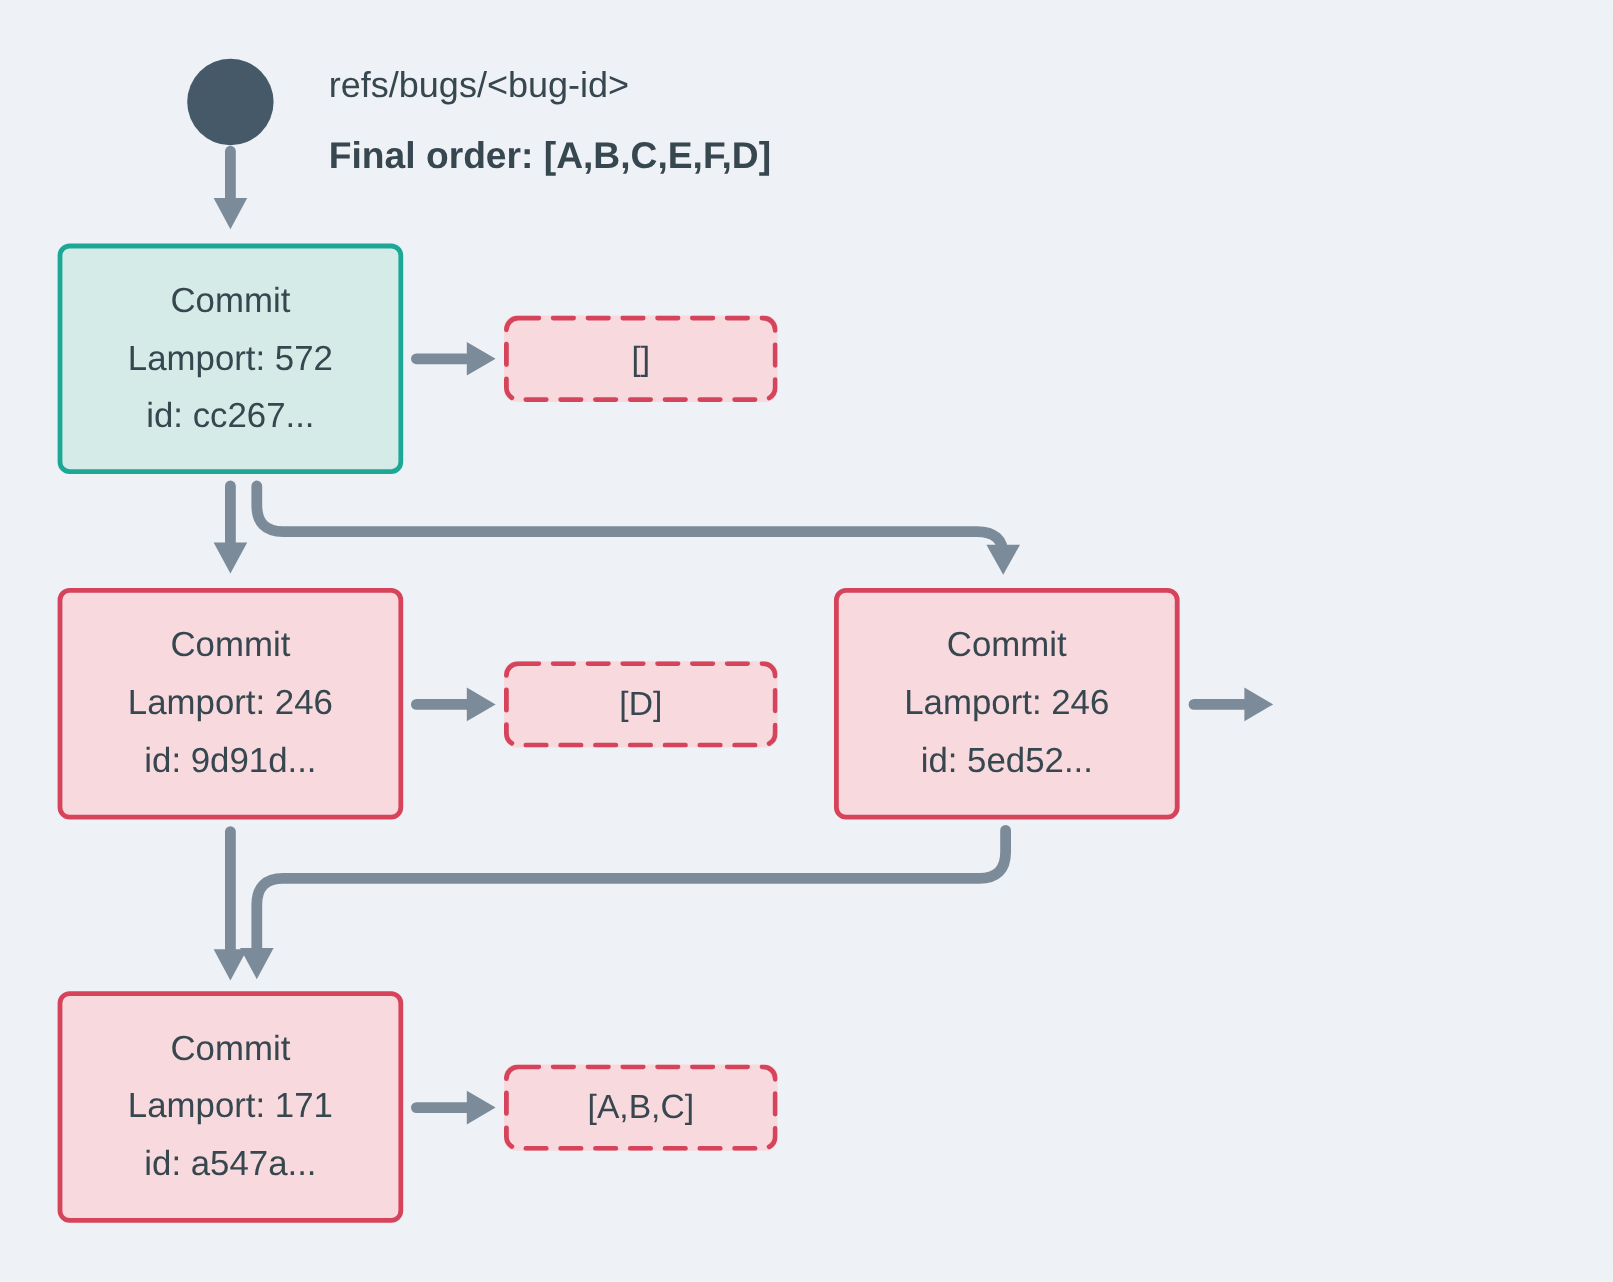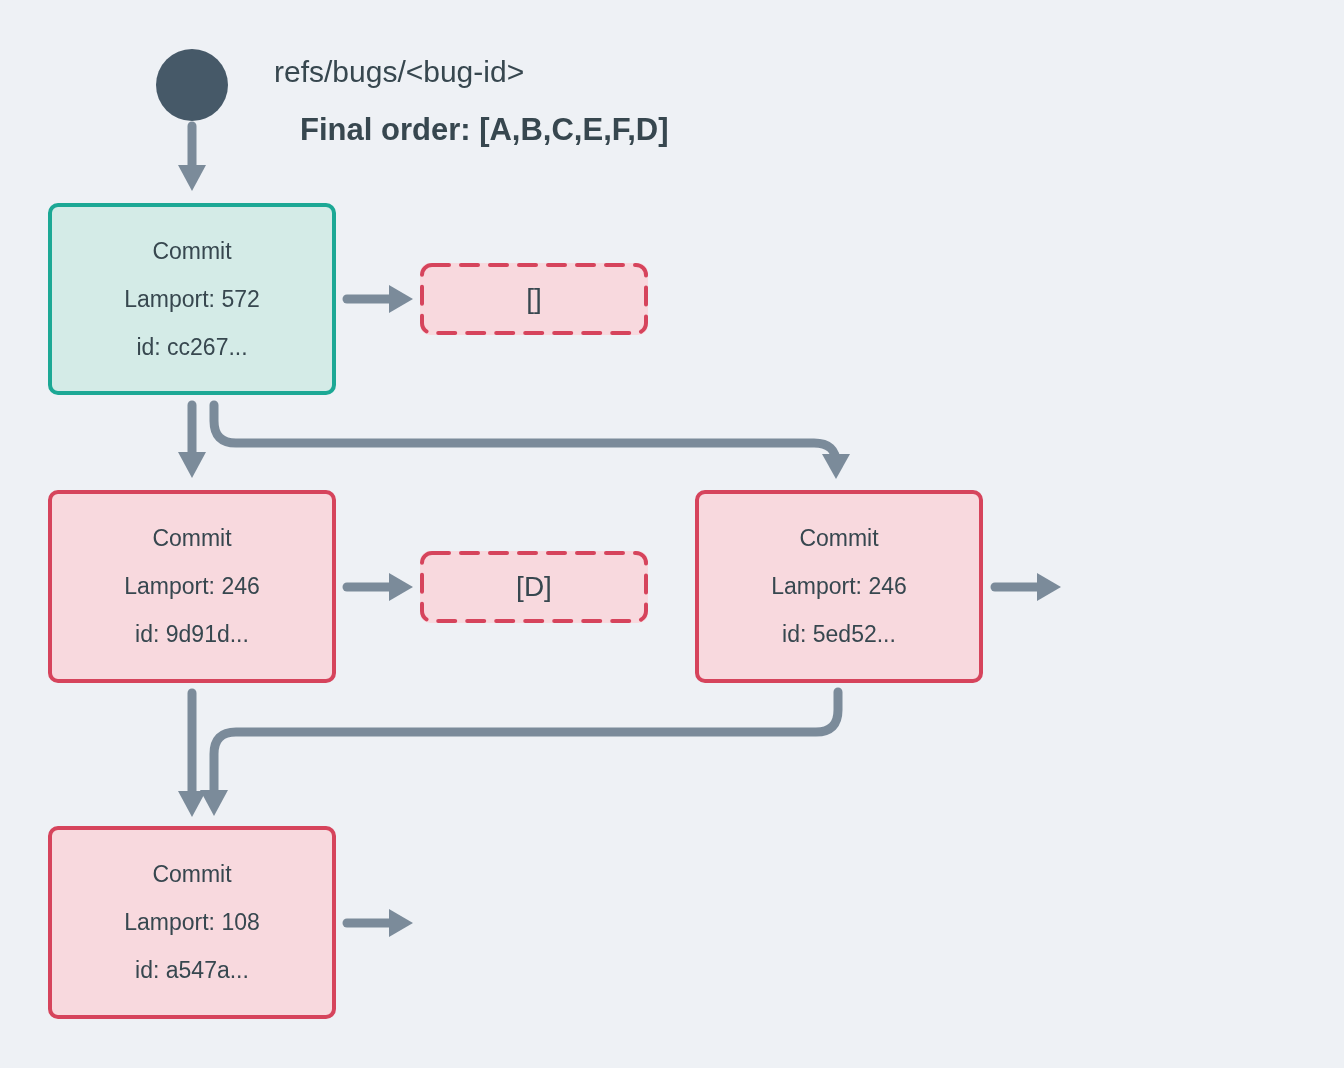--- a/index.html
+++ b/index.html
@@ -58,33 +58,32 @@
     white-space: nowrap;
   }
   .final-order {
     position: absolute;
     left: 274px; top: 112px;
     font-size: 31px;
     line-height: 36px;
     font-weight: 700;
     color: var(--text);
     white-space: nowrap;
-    margin-left: 26px;
   }
   .commit {
     position: absolute;
     width: 288px; height: 193px;
     border: 4px solid;
     border-radius: 10px;
     display: flex;
     flex-direction: column;
     align-items: center;
     justify-content: center;
     gap: 17px;
-    font-size: 23px;
+    font-size: 29px;
     line-height: 31px;
     color: var(--text);
     text-align: center;
   }
   .commit.teal { background: var(--teal-fill); border-color: var(--teal-border); }
   .commit.red  { background: var(--red-fill);  border-color: var(--red-border); }
   .payload {
     position: absolute;
     width: 228px; height: 72px;
     border-radius: 10px;
@@ -182,17 +181,23 @@
   </div>
 
   <div class="commit red node-right">
     <span>Commit</span>
     <span>Lamport: 246</span>
     <span>id: 5ed52...</span>
   </div>
 
   <div class="commit red node-bottom">
     <span>Commit</span>
-    <span>Lamport: 108</span>
+    <span>Lamport: 171</span>
     <span>id: a547a...</span>
   </div>
+  <div class="payload payload-bottom">
+    <svg class="dash-border" viewBox="0 0 228 72">
+        <rect x="2" y="2" width="224" height="68" rx="10"></rect>
+      </svg>
+    <span class="payload-text">[A,B,C]</span>
+  </div>
 
 </div>
 
 </body></html>

